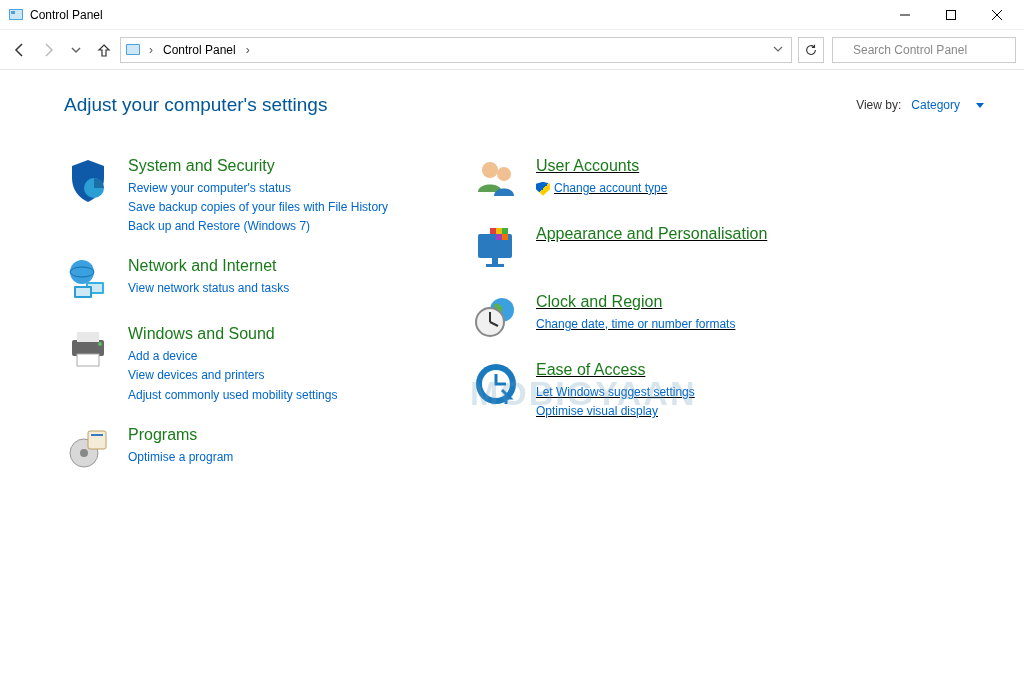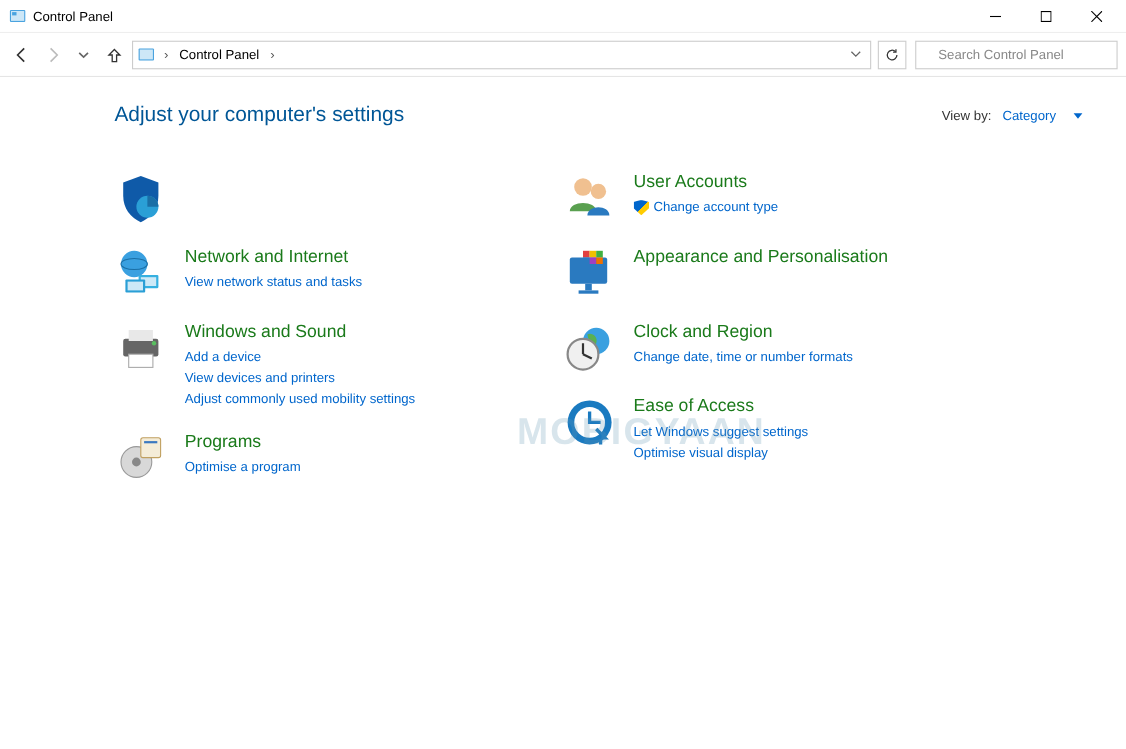--- a/index.html
+++ b/index.html
@@ -80,21 +80,21 @@
   }
   .searchbox input {
     border: none; outline: none;
     flex: 1;
     font-size: 12px;
     font-family: inherit;
     color: #555;
   }
   .searchbox input::placeholder { color: #888; }
   .content {
-    padding: 24px 40px 0 104px;
+    padding: 24px 40px 0 64px;
   }
   .header-row {
     display: flex;
     align-items: center;
     margin-bottom: 40px;
   }
   .page-heading {
     font-size: 19px;
     font-weight: 400;
     color: #005696;
@@ -113,21 +113,21 @@
     border-left: 4px solid transparent;
     border-right: 4px solid transparent;
     border-top: 5px solid #0066cc;
   }
   .columns {
     display: flex;
     gap: 48px;
   }
   .col { flex: 0 0 auto; }
   .col-left { width: 360px; }
-  .col-right { width: 360px; }
+  .col-right { width: 360px; text-decoration: underline; }
   .category {
     display: flex;
     gap: 16px;
     margin-bottom: 20px;
     align-items: flex-start;
   }
   .cat-icon {
     width: 48px; height: 48px;
     flex-shrink: 0;
   }
@@ -266,20 +266,26 @@
   <div class="columns">
 
     <div class="col col-left">
 
       <div class="category">
         <svg class="cat-icon" viewBox="0 0 48 48">
           <path d="M24 4 L40 10 V22 C40 34 33 42 24 46 C15 42 8 34 8 22 V10 Z" fill="#0f5aa8"></path>
           <circle cx="30" cy="32" r="10" fill="#2a9fd6"></circle>
           <path d="M30 32 L30 22 A10 10 0 0 1 40 32 Z" fill="#1a6fa6"></path>
         </svg>
+        <div class="cat-body">
+          <div class="cat-title">System and Security</div>
+          <a class="cat-link">Review your computer's status</a>
+          <a class="cat-link">Save backup copies of your files with File History</a>
+          <a class="cat-link">Back up and Restore (Windows 7)</a>
+        </div>
       </div>
 
       <div class="category">
         <svg class="cat-icon" viewBox="0 0 48 48">
           <circle cx="18" cy="16" r="12" fill="#3aa0e0"></circle>
           <ellipse cx="18" cy="16" rx="12" ry="5" fill="none" stroke="#1a6fa6" stroke-width="1"></ellipse>
           <rect x="22" y="26" width="18" height="12" rx="1" fill="#36b0e0"></rect>
           <rect x="24" y="28" width="14" height="8" fill="#cde9f7"></rect>
           <rect x="10" y="30" width="18" height="12" rx="1" fill="#2a9fd6"></rect>
           <rect x="12" y="32" width="14" height="8" fill="#cde9f7"></rect>

